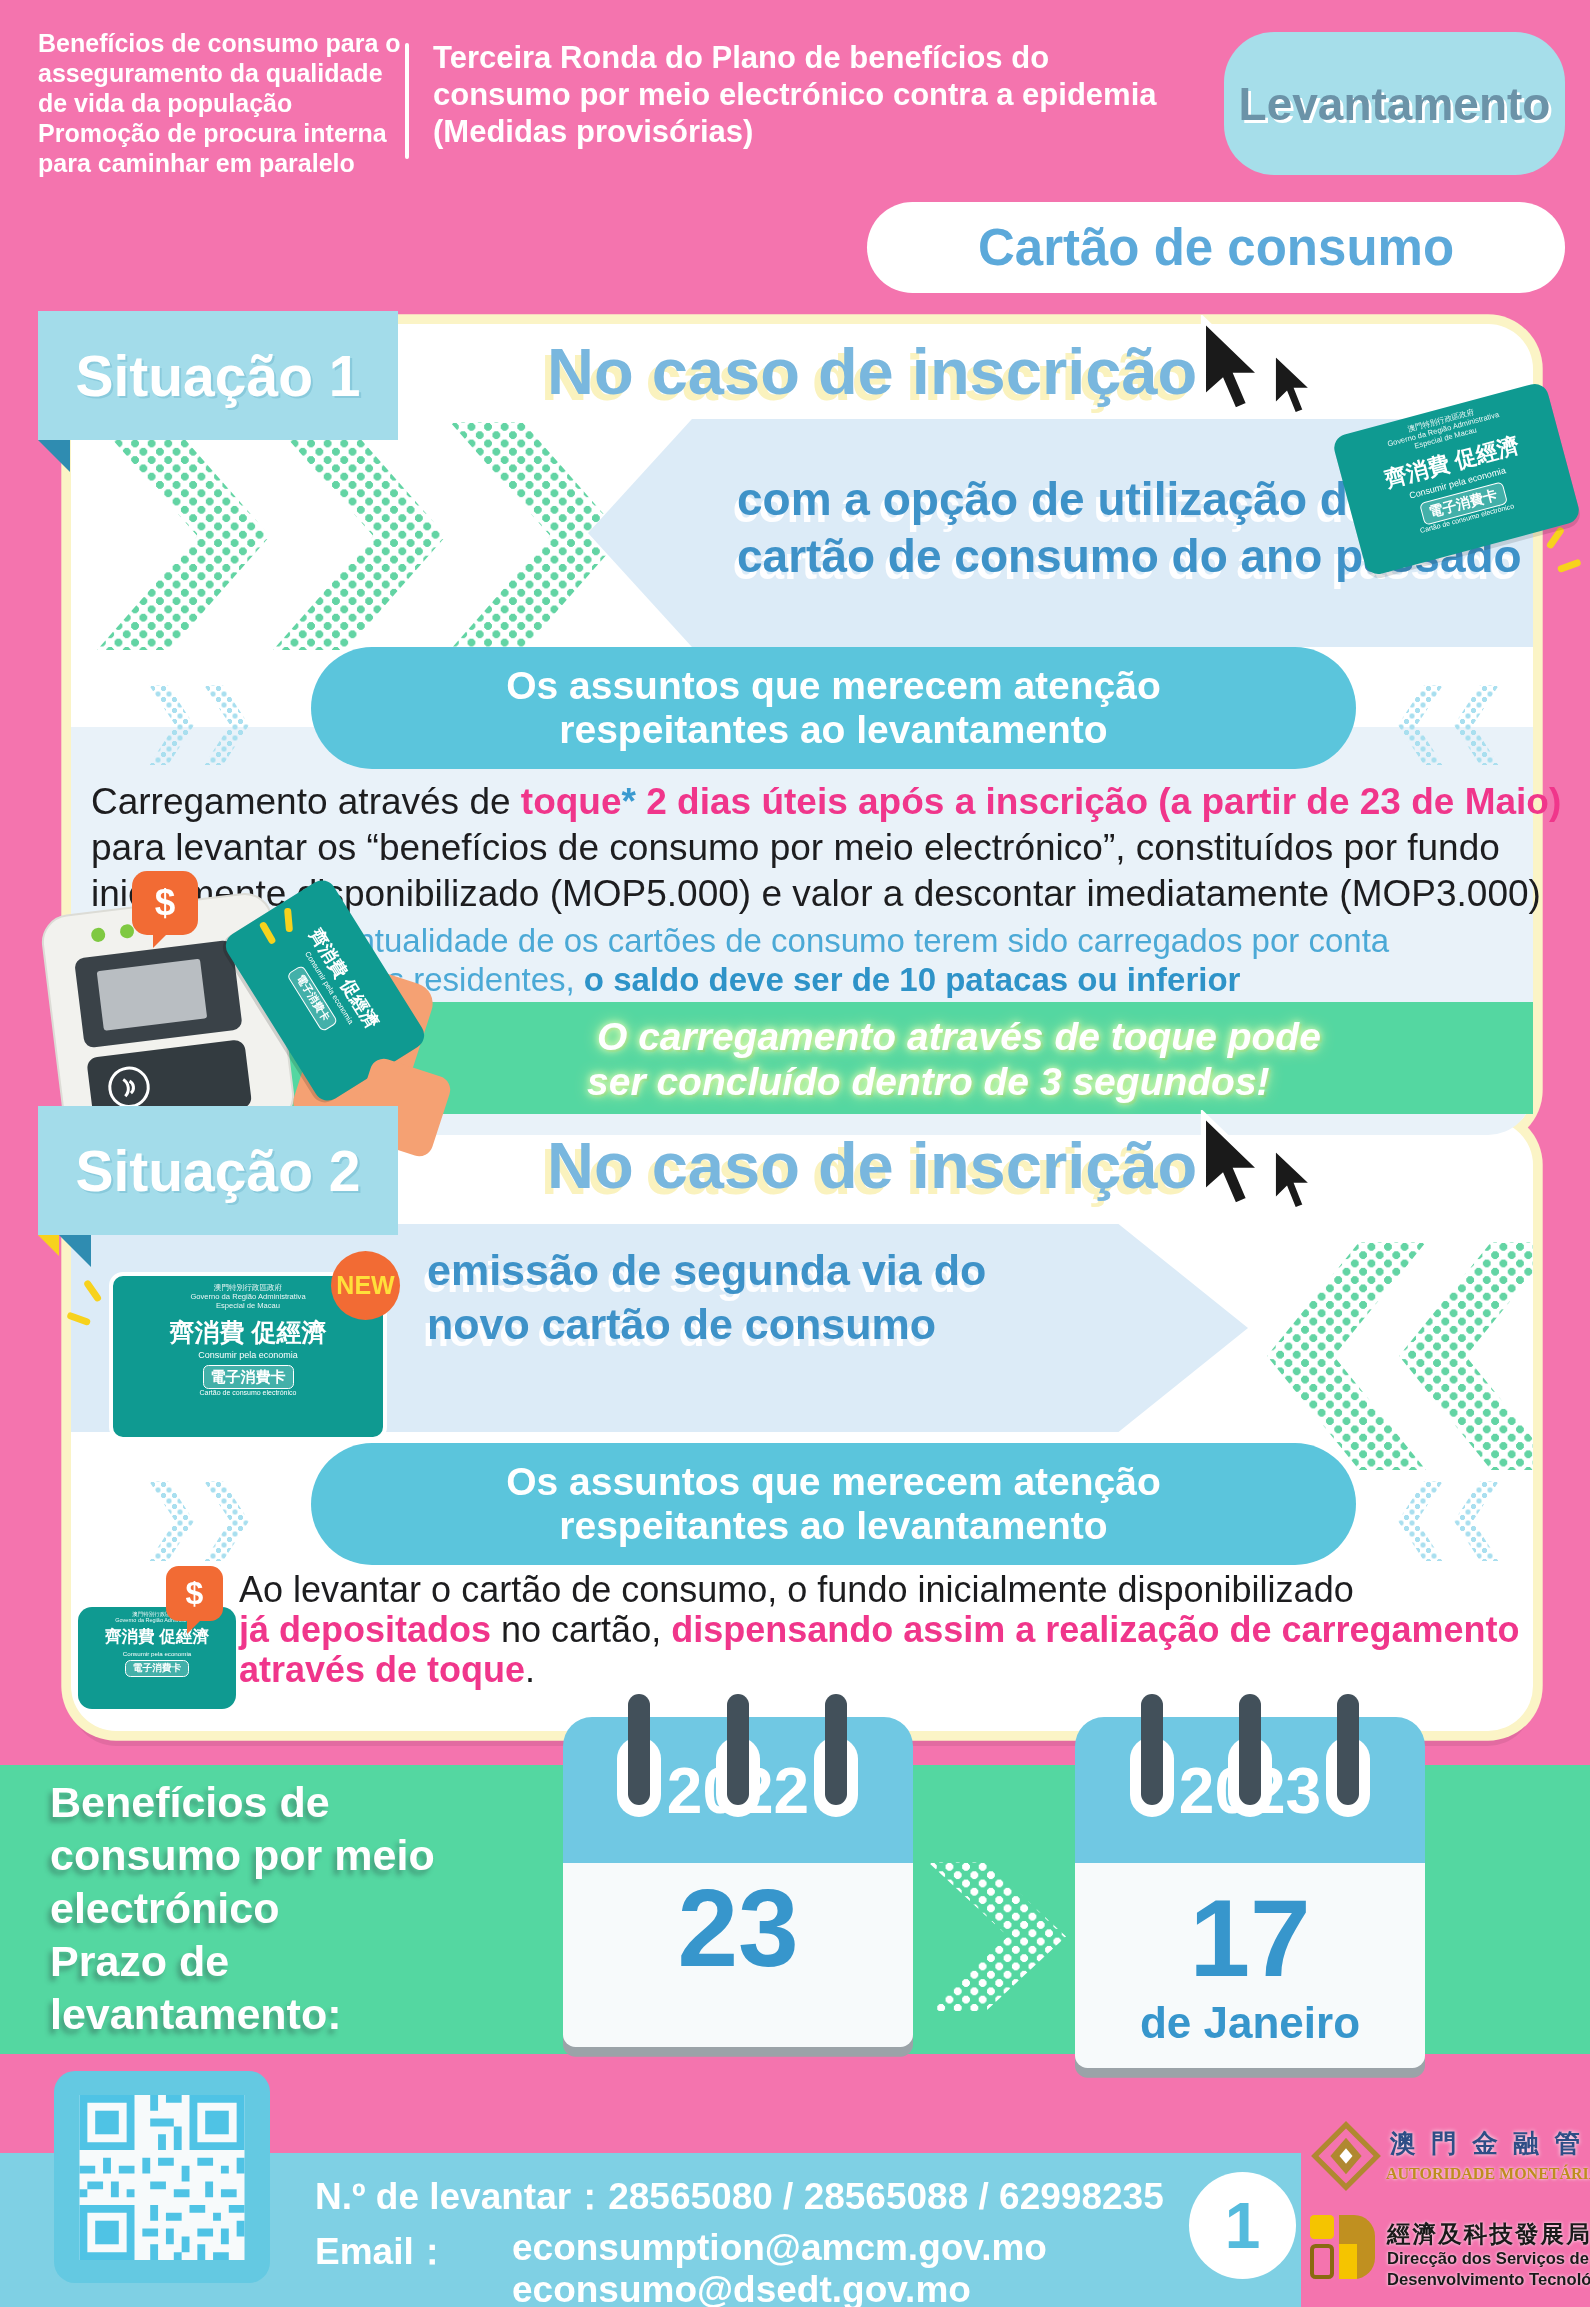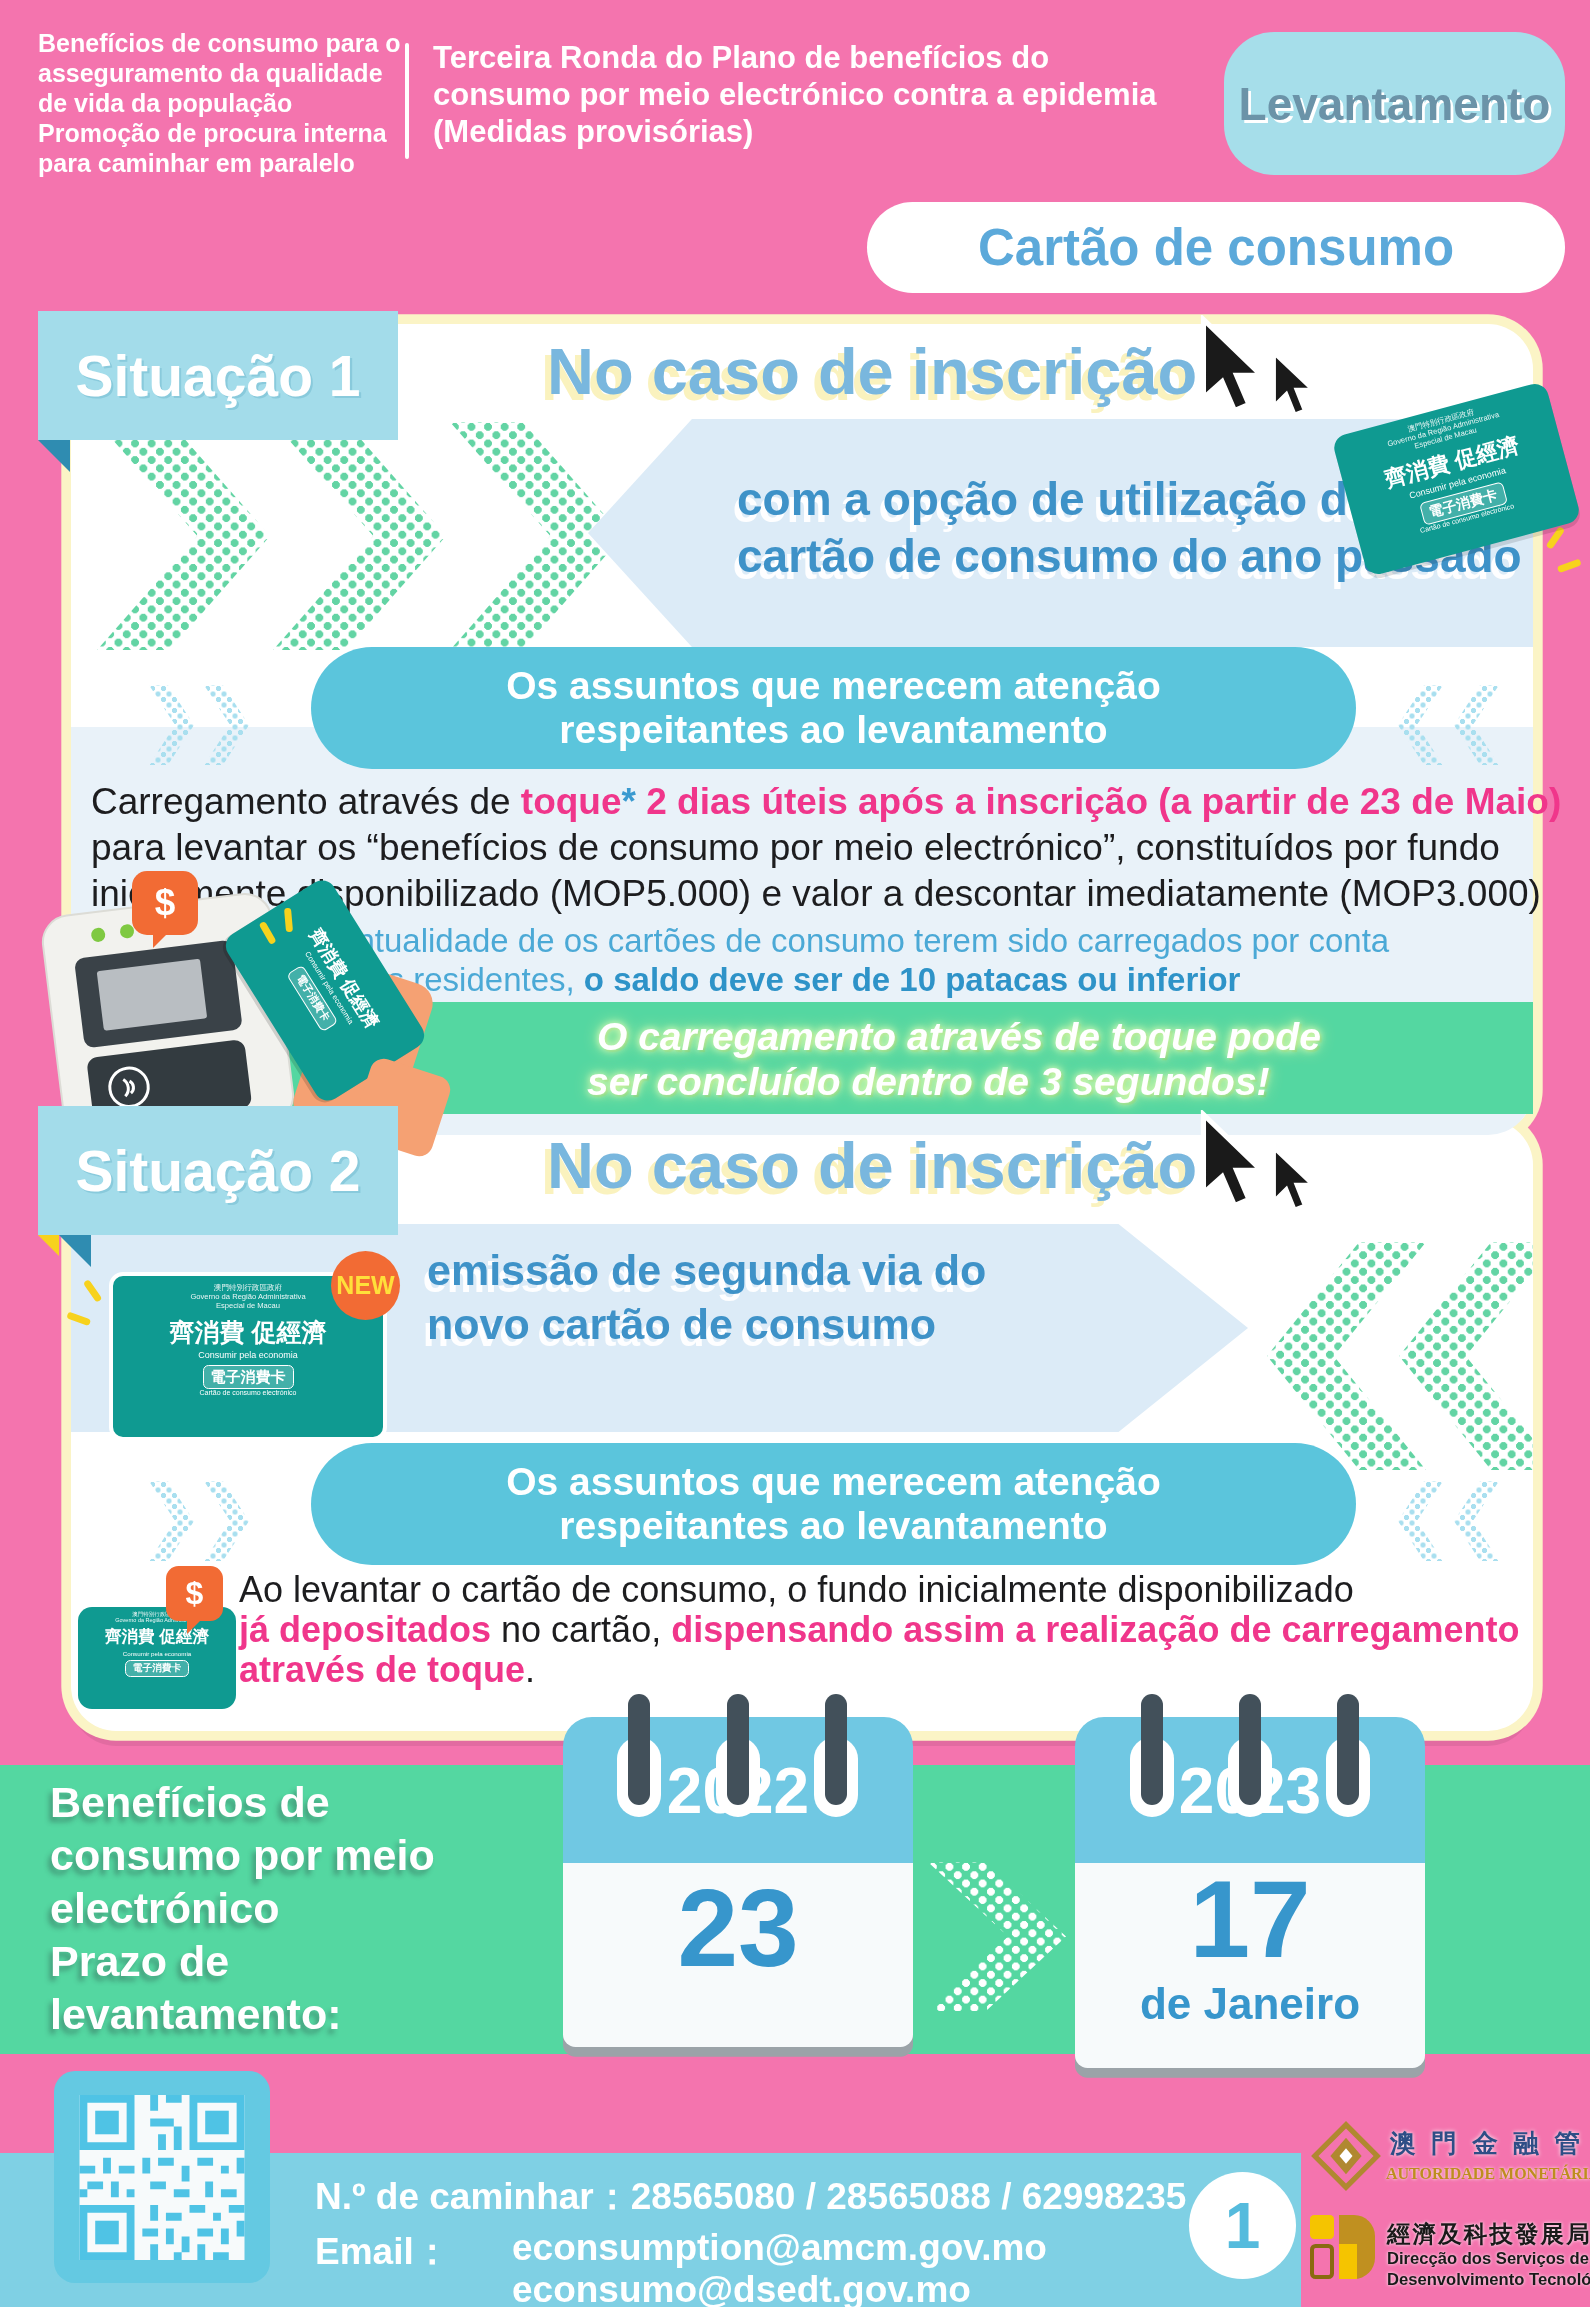--- a/index.html
+++ b/index.html
@@ -311,21 +311,21 @@
 
   <div class="abs chev white" style="left:928px;top:1862px;width:138px;height:149px;z-index:4;"></div>
 
   <div class="abs pinring" style="left:1130px;top:1737px;"></div>
   <div class="abs pinring" style="left:1228px;top:1737px;"></div>
   <div class="abs pinring" style="left:1326px;top:1737px;"></div>
   <div class="abs cal-head" style="left:1075px;top:1717px;width:350px;height:147px;">
     <span>2023</span>
   </div>
   <div class="abs cal-body" style="left:1075px;top:1863px;width:350px;height:205px;">
-    <div class="cal-day" style="margin-top:1px;">17</div>
+    <div class="cal-day" style="margin-top:20px;">17</div>
     <div class="cal-month">de Janeiro</div>
   </div>
   <div class="abs pin" style="left:1141px;top:1694px;"></div>
   <div class="abs pin" style="left:1239px;top:1694px;"></div>
   <div class="abs pin" style="left:1337px;top:1694px;"></div>
 
   <div class="abs cyan-band" style="left:0;top:2153px;width:1301px;height:154px;"></div>
 
   <div class="abs" style="left:54px;top:2071px;width:216px;height:212px;background:#64C9E2;border-radius:21px;z-index:5;">
     <svg style="position:absolute;left:25px;top:23.5px;" width="166" height="165" viewBox="0 0 21 21">
@@ -336,21 +336,21 @@
         <path fill-rule="evenodd" d="M14 0h7v7h-7zM15 1h5v5h-5z"></path>
           <rect x="16" y="2" width="3" height="3"></rect>
         <path fill-rule="evenodd" d="M0 14h7v7H0zM1 15h5v5H1z"></path>
           <rect x="2" y="16" width="3" height="3"></rect>
         <path d="M9 0h1v2H9zM11 0h2v1h-2zM9 3h3v1H9zM10 5h1v2h-1zM12 4h1v3h-1zM0 9h2v1H0zM3 8h1v2H3zM5 9h2v1H5zM1 11h2v1H1zM4 11h1v2H4zM0 12h1v1H0zM6 12h1v1H6zM8 8h1v2H8zM10 8h2v1h-2zM13 9h1v2h-1zM9 11h2v1H9zM12 12h2v1h-2zM15 8h2v1h-2zM18 9h1v1h-1zM20 8h1v2h-1zM16 11h1v2h-1zM18 12h2v1h-2zM14 14h2v1h-2zM17 15h1v1h-1zM19 14h2v1h-2zM9 14h1v2H9zM11 15h2v1h-2zM8 17h2v1H8zM11 17h1v2h-1zM13 18h1v2h-1zM15 17h2v1h-2zM18 17h1v2h-1zM20 16h1v2h-1zM9 19h1v2H9zM15 19h1v2h-1zM17 20h2v1h-2zM12 20h1v1h-1z"></path>
       </g>
     </svg>
   </div>
 
   <div class="abs contact" style="left:315px;top:2172px;">
-    <span>N.º de caminhar：</span><span>28565080 / 28565088 / 62998235</span>
+    <span>N.º de levantar：</span><span>28565080 / 28565088 / 62998235</span>
   </div>
   <div class="abs contact" style="left:315px;top:2227px;">Email：</div>
   <div class="abs contact" style="left:512px;top:2227px;">econsumption@amcm.gov.mo</div>
   <div class="abs contact" style="left:512px;top:2269px;">econsumo@dsedt.gov.mo</div>
 
   <div class="abs pagecircle" style="left:1189px;top:2172px;width:107px;height:107px;">
     <span>1</span>
   </div>
 
   <svg class="abs" style="left:1307px;top:2117px;" width="78" height="78" viewBox="0 0 60 60">

